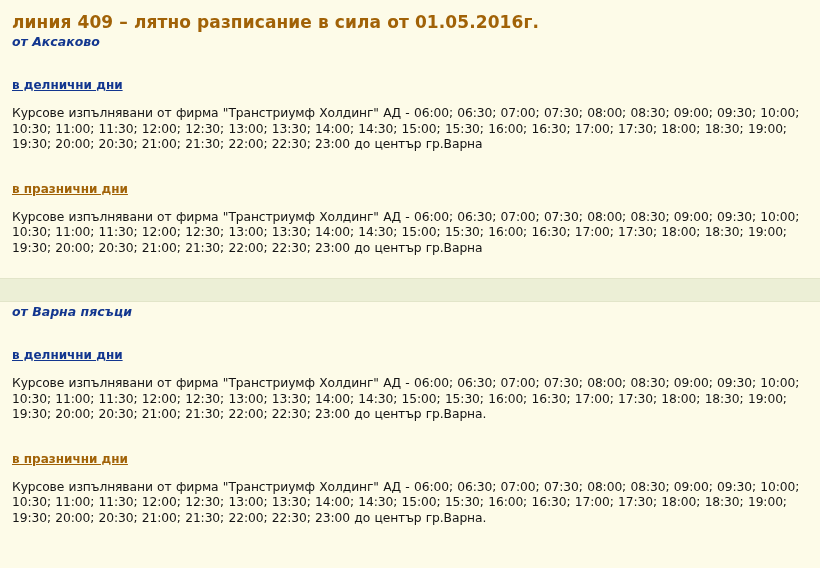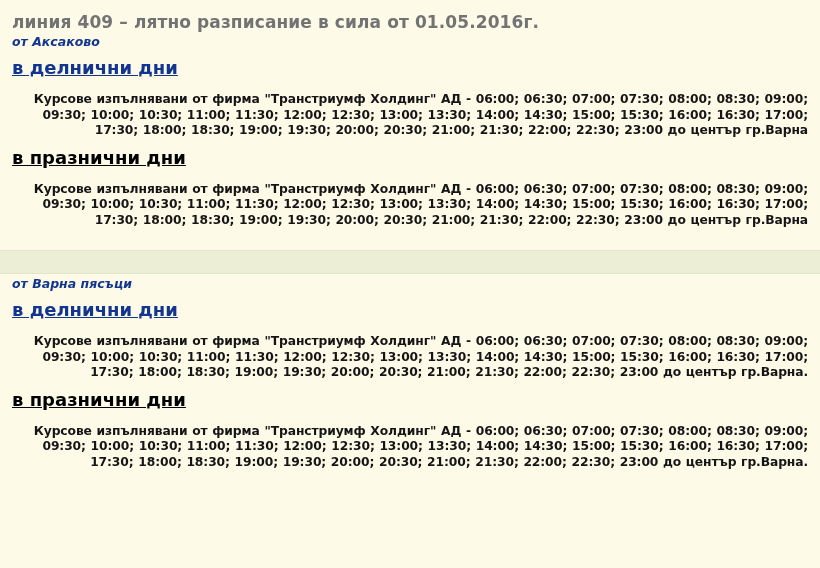--- a/index.html
+++ b/index.html
@@ -17,58 +17,57 @@
   .page {
     position: relative;
     width: 820px;
     height: 568px;
     box-sizing: border-box;
     padding: 0;
   }
   .page-title {
     font-size: 17px;
     font-weight: bold;
-    color: #737373;
+    color: #a16207;
     padding: 12px 0 0 12px;
     letter-spacing: 0.1px;
   }
   .section {
     padding: 0 12px;
   }
   .section-heading {
     font-size: 12.5px;
     font-style: italic;
     font-weight: bold;
     color: #12368f;
     margin-top: 2px;
     margin-bottom: 0;
   }
   .sub-heading {
-    font-size: 18px;
+    font-size: 12px;
     font-weight: bold;
-    margin-top: 8px;
+    margin-top: 29px;
     margin-bottom: 0;
     text-decoration: underline;
   }
   .sub-heading.weekday {
     color: #12368f;
   }
   .sub-heading.holiday {
-    color: #000000;
+    color: #a16207;
   }
   .schedule-text {
     font-size: 12.3px;
-    font-weight: bold;
+    font-weight: normal;
     color: #151515;
     line-height: 15.5px;
     margin-top: 14px;
     margin-bottom: 0;
     letter-spacing: -0.1px;
     word-spacing: 0.5px;
-    text-align: right;
   }
   .divider {
     height: 22px;
     margin-top: 22px;
     background: #ecefd6;
     border-top: 1px solid #e2e5c9;
     border-bottom: 1px solid #e2e5c9;
   }
 </style>
 </head>

